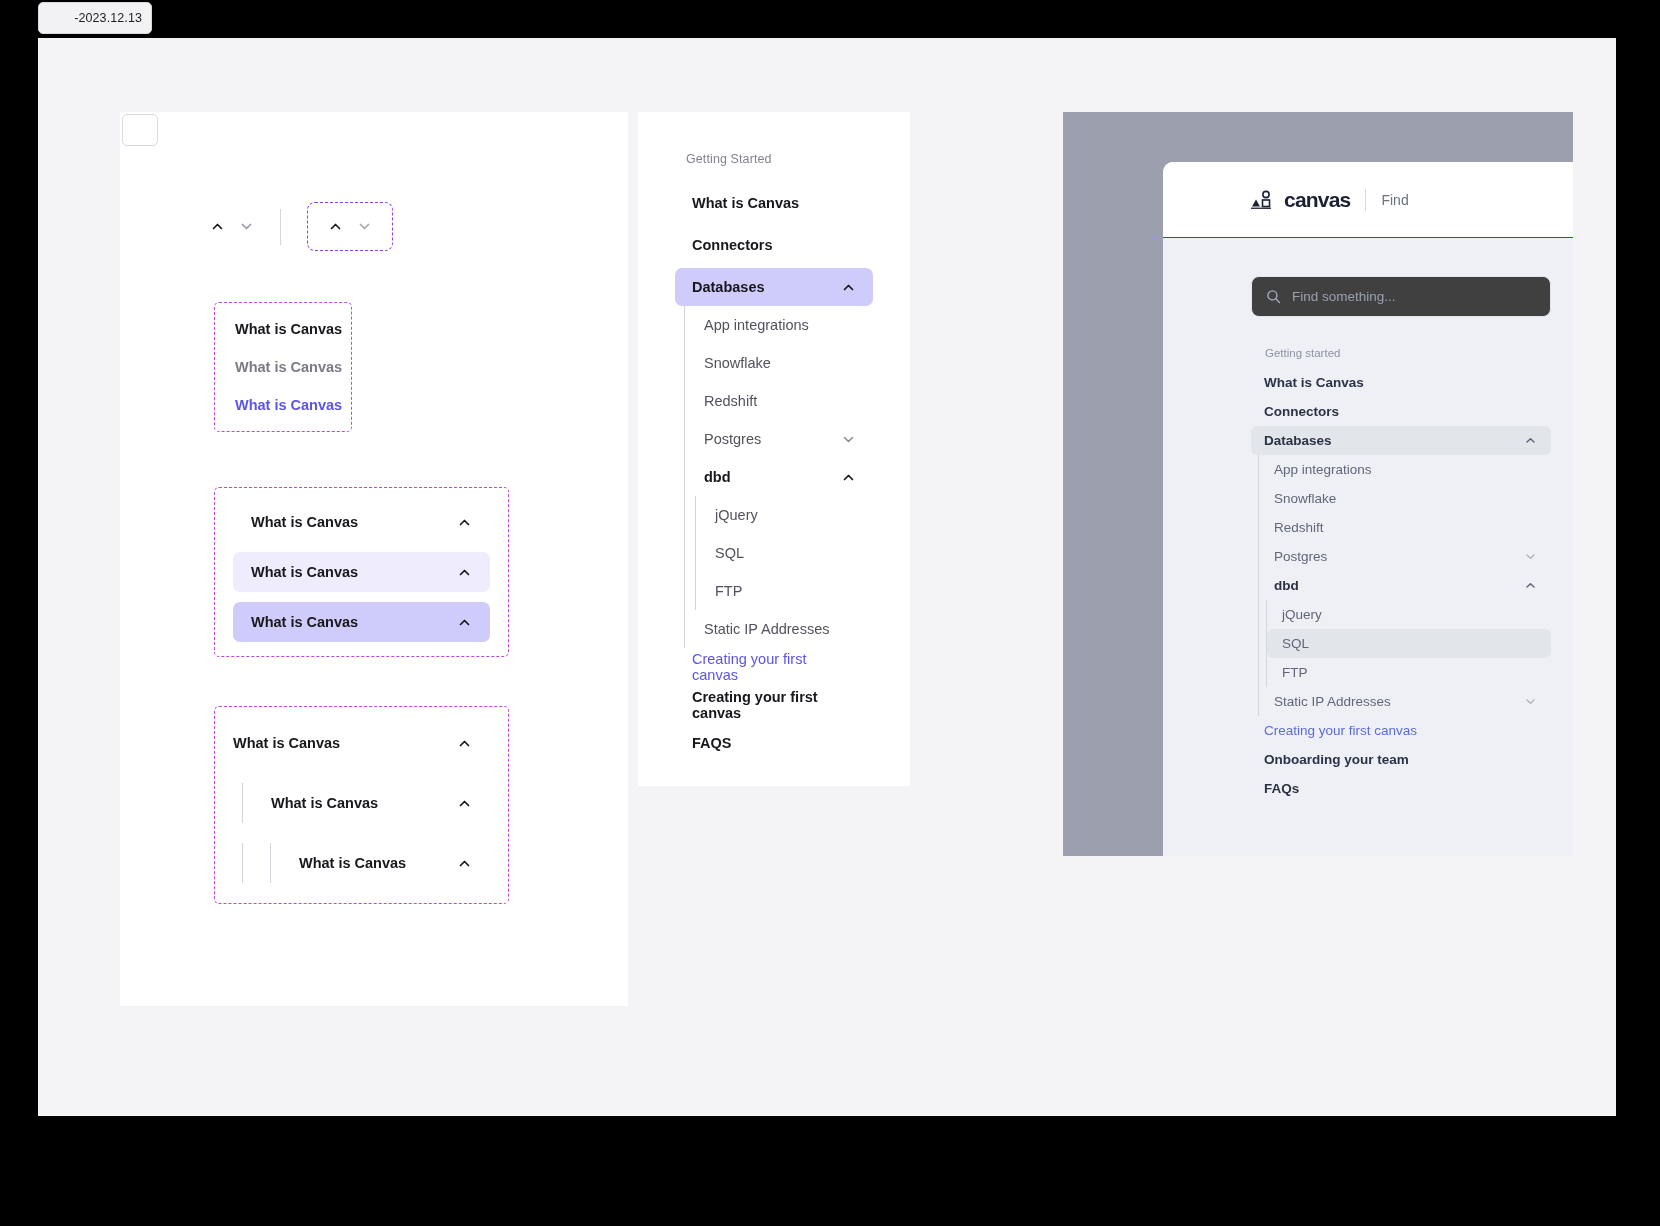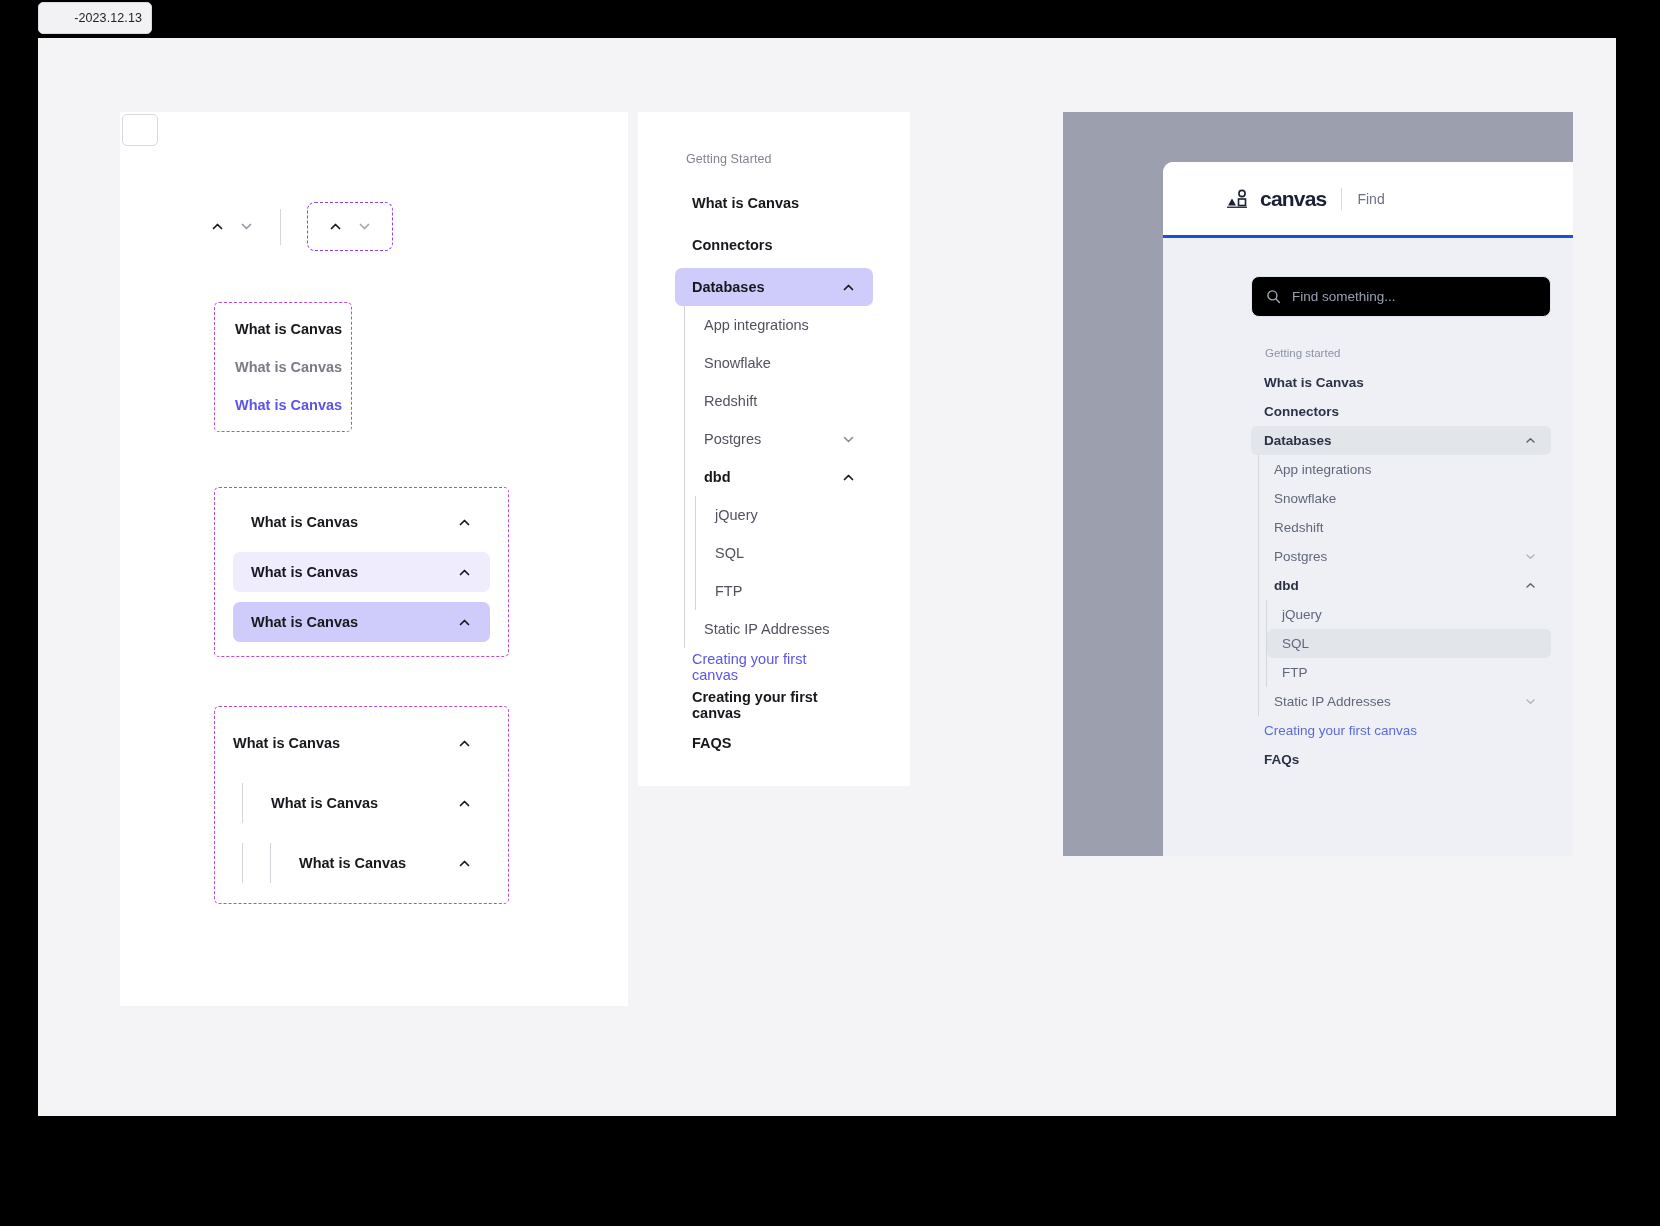--- a/index.html
+++ b/index.html
@@ -152,32 +152,32 @@
   }
   .mock-window {
     position: absolute; left: 100px; top: 50px;
     width: 410px; height: 694px;
     background: #eff0f5;
     border-radius: 10px 0 0 0;
     overflow: hidden;
   }
   .mock-topbar {
     height: 76px; background: #ffffff;
-    display: flex; align-items: center; padding-left: 64px; gap: 0;
-    border-bottom: 3px solid #1d4ed8;
+    display: flex; align-items: center; padding-left: 88px; gap: 0;
+    border-bottom: 1px solid #1d4ed8;
   }
   .brand { display: flex; align-items: center; gap: 7px; }
   .brand-mark { width: 26px; height: 19px; display: block; }
   .brand-word { font-size: 21px; font-weight: 700; color: #1b2135; letter-spacing: -.8px; }
   .brand-div { width: 1px; height: 22px; background: #d6d9e1; margin: 0 15px; }
   .brand-docs { font-size: 14px; color: #6b7183; }
 
   .mock-search {
     margin: 38px 22px 0 88px;
-    height: 41px; background: #000000;
+    height: 41px; background: #404040;
     border: 1px solid #e3e5ec; border-radius: 8px;
     display: flex; align-items: center; gap: 11px; padding: 0 14px;
   }
   .mock-search .sq { width: 15px; height: 15px; flex: none; }
   .mock-search .ph { font-size: 13.5px; color: #9aa0b0; }
 
   .mock-nav { margin-top: 30px; padding: 0 22px 0 88px; }
   .mock-caption {
     font-size: 11.5px; color: #8d93a3; padding-left: 14px; margin-bottom: 9px;
   }
@@ -493,19 +493,20 @@
                 <span class="chev">
                   <svg viewBox="0 0 15 15">
                       <path d="M4 6 L7.5 9.2 L11 6" fill="none" stroke="#aeb4c2" stroke-width="1.5" stroke-linecap="round" stroke-linejoin="round"></path>
                     </svg>
                 </span>
               </div>
             </div>
           </div>
 
           <div class="m-link">Creating your first canvas</div>
+          <div class="m-plain">Onboarding your team</div>
           <div class="m-plain">FAQs</div>
         </div>
       </div>
     </div>
 
   </div>
 </div>
 
 </body></html>

